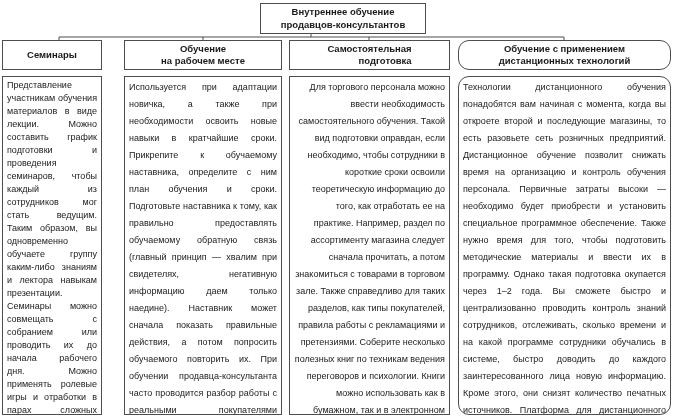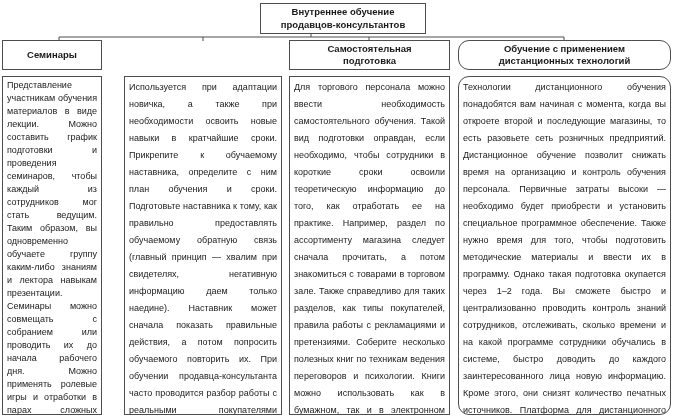--- a/index.html
+++ b/index.html
@@ -46,21 +46,21 @@
     font-size: 9px;
     line-height: 17px;
     text-align: justify;
     padding: 2px 4px;
     hyphens: auto;
     overflow: hidden;
   }
 
   .c1 { left: 2px;   width: 100px; }
   .c2 { left: 124px; width: 158px; }
-  .c3 { left: 289px; width: 161px; }
+  .c3 { left: 289px; width: 161px; text-align: right; }
   .c4 { left: 458px; width: 213px; border-radius: 11px; }
 
   .c1.bod { line-height: 13px; }
 
   svg.connectors {
     position: absolute;
     left: 0; top: 0;
     width: 674px; height: 42px;
     pointer-events: none;
   }
@@ -79,20 +79,22 @@
     <line x1="369" y1="37" x2="369" y2="41"></line>
     <line x1="564" y1="37" x2="564" y2="41"></line>
   </svg>
 
   <div class="box title-box">Внутреннее обучение
 продавцов-консультантов</div>
 
   <div class="box hdr c1">Семинары</div>
   <div class="box bod c1">Представление участникам обучения материалов в виде лекции. Можно составить график подготовки и проведения семинаров, чтобы каждый из сотрудников мог стать ведущим. Таким образом, вы одновременно обучаете группу каким-либо знаниям и лектора навыкам презентации. Семинары можно совмещать с собранием или проводить их до начала рабочего дня. Можно применять ролевые игры и отработки в парах сложных ситуаций с клиентами. Оптимальная продолжительность семинара — до 2 часов</div>
 
+  <div class="box hdr c2">Обучение
+на рабочем месте</div>
   <div class="box bod c2">Используется при адаптации новичка, а также при необходимости освоить новые навыки в кратчайшие сроки. Прикрепите к обучаемому наставника, определите с ним план обучения и сроки. Подготовьте наставника к тому, как правильно предоставлять обучаемому обратную связь (главный принцип — хвалим при свидетелях, негативную информацию даем только наедине). Наставник может сначала показать правильные действия, а потом попросить обучаемого повторить их. При обучении продавца-консультанта часто проводится разбор работы с реальными покупателями (конечно, когда в торговом зале нет клиентов). Оптимальная периодичность обучения на рабочем месте — не реже 1 раза в квартал с каждым сотрудником</div>
 
   <div class="box hdr c3">Самостоятельная
 подготовка</div>
   <div class="box bod c3">Для торгового персонала можно ввести необходимость самостоятельного обучения. Такой вид подготовки оправдан, если необходимо, чтобы сотрудники в короткие сроки освоили теоретическую информацию до того, как отработать ее на практике. Например, раздел по ассортименту магазина следует сначала прочитать, а потом знакомиться с товарами в торговом зале. Также справедливо для таких разделов, как типы покупателей, правила работы с рекламациями и претензиями. Соберите несколько полезных книг по техникам ведения переговоров и психологии. Книги можно использовать как в бумажном, так и в электронном виде. Пусть каждый сотрудник имеет неограниченный доступ к источникам этих знаний. Можно пополнять библиотеку на основе тех техник, которые сотрудники вырабатывают на практике. Наблюдайте, как часто ваши подчиненные обращаются к источникам информации</div>
 
   <div class="box hdr c4">Обучение с применением
 дистанционных технологий</div>
   <div class="box bod c4">Технологии дистанционного обучения понадобятся вам начиная с момента, когда вы откроете второй и последующие магазины, то есть разовьете сеть розничных предприятий. Дистанционное обучение позволит снижать время на организацию и контроль обучения персонала. Первичные затраты высоки — необходимо будет приобрести и установить специальное программное обеспечение. Также нужно время для того, чтобы подготовить методические материалы и ввести их в программу. Однако такая подготовка окупается через 1–2 года. Вы сможете быстро и централизованно проводить контроль знаний сотрудников, отслеживать, сколько времени и на какой программе сотрудники обучались в системе, быстро доводить до каждого заинтересованного лица новую информацию. Кроме этого, они снизят количество печатных источников. Платформа для дистанционного обучения позволяет проводить вебинары, общаться на корпоративном форуме</div>
 

